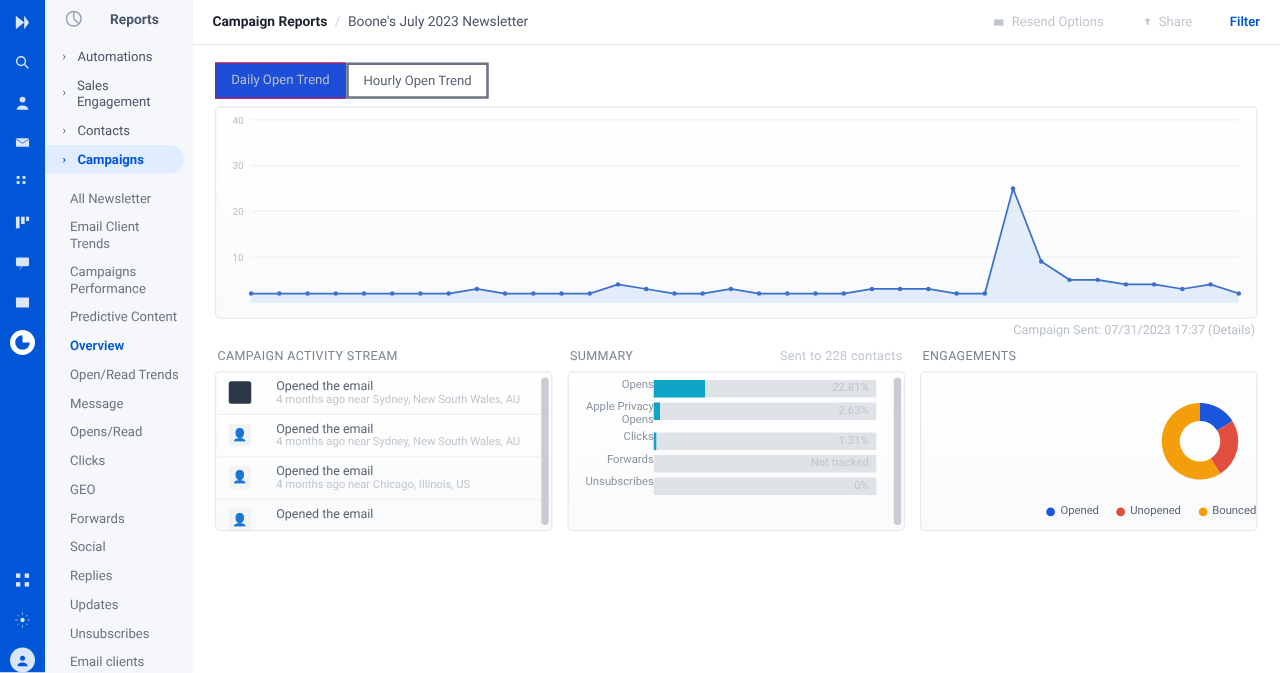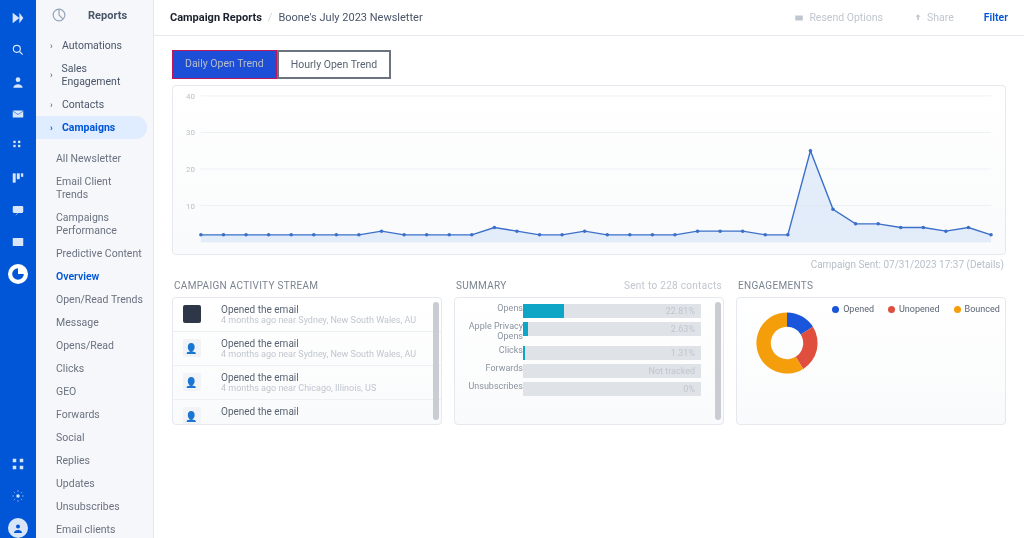--- a/index.html
+++ b/index.html
@@ -46,21 +46,21 @@
 .stream .av{width:18px;height:18px;background:#2d3748;border-radius:2px;margin-top:1px;font-size:10px;color:#fff;display:flex;align-items:center;justify-content:center}
 .stream .av.gh{background:#f1f3f6;color:#c0c6cf}
 .stream .txt{font-size:10px;color:#5a6472}
 .stream .meta{font-size:9px;color:#c0c6cf}
 .summary{padding:6px 22px 6px 8px}
 .srow{display:flex;align-items:flex-start;gap:0;margin-bottom:4px}
 .srow .lbl{width:60px;text-align:right;font-size:9px;color:#8a93a0;line-height:1.1}
 .srow .bar{flex:1;height:14px;background:#dfe3e8;position:relative}
 .srow .bar .fill{position:absolute;left:0;top:0;bottom:0;background:#0ea5c6}
 .srow .bar .val{position:absolute;right:6px;top:0;font-size:9px;color:#c0c6cf;line-height:14px}
-.eng{display:flex;align-items:flex-start;justify-content:center;height:100%}
+.eng{display:flex;flex-direction:column;align-items:flex-end;justify-content:center;height:100%}
 .legend{display:flex;gap:14px;font-size:9px;color:#5a6472;margin-top:6px}
 .legend span{display:flex;align-items:center;gap:4px}
 .legend .dot{width:7px;height:7px;border-radius:50%}
 .scrollbar{position:absolute;right:2px;top:4px;bottom:4px;width:6px;background:#c9cdd3;border-radius:3px}
 </style>
 </head>
 <body>
 
 <div class="app">
   <div class="leftrail">

